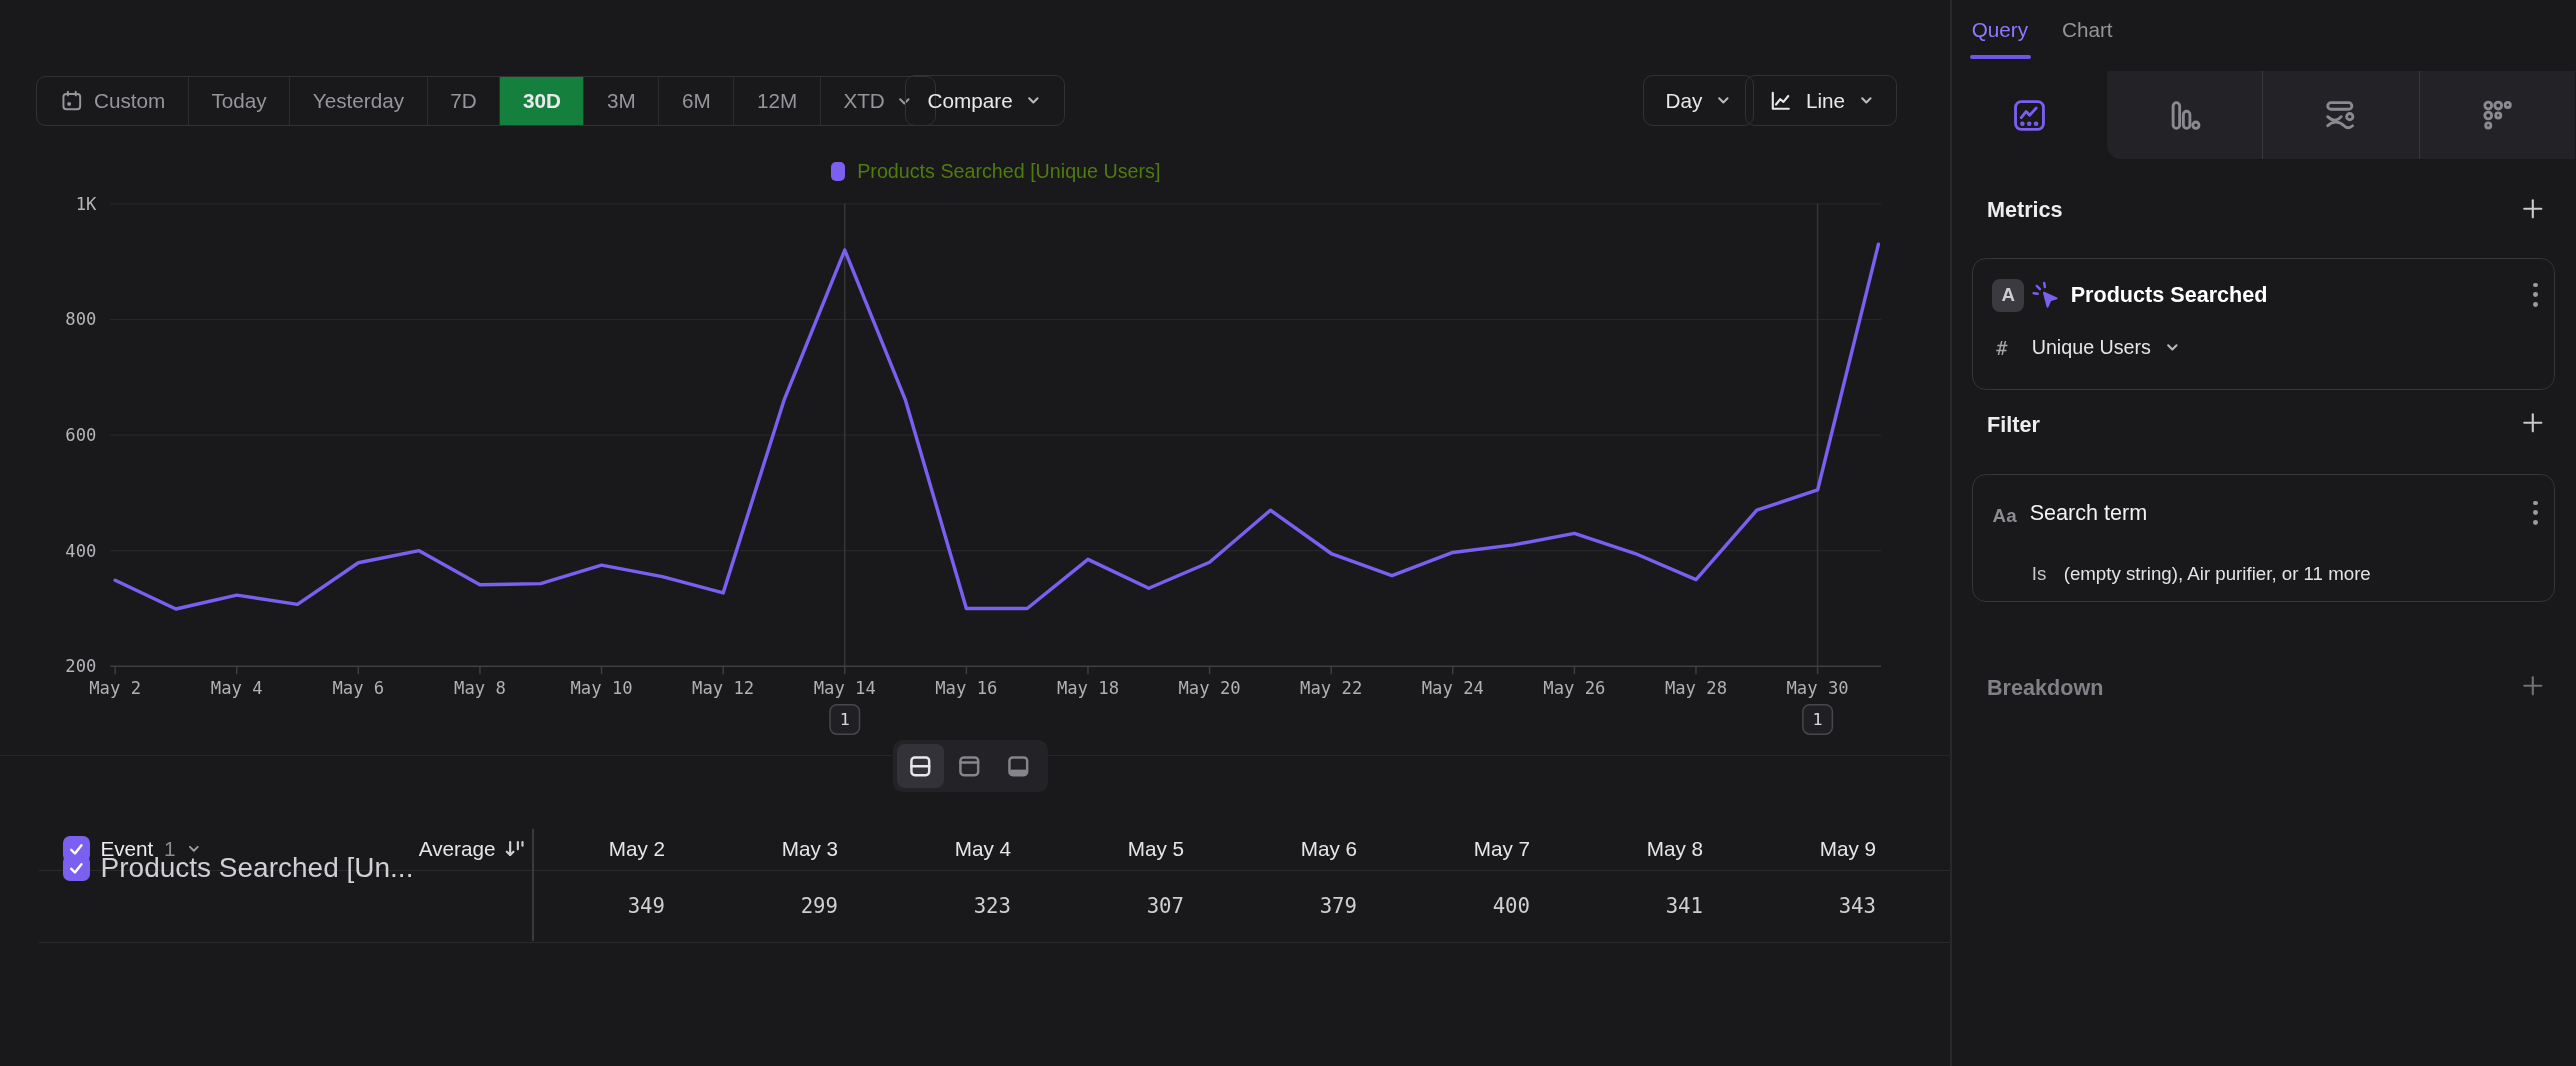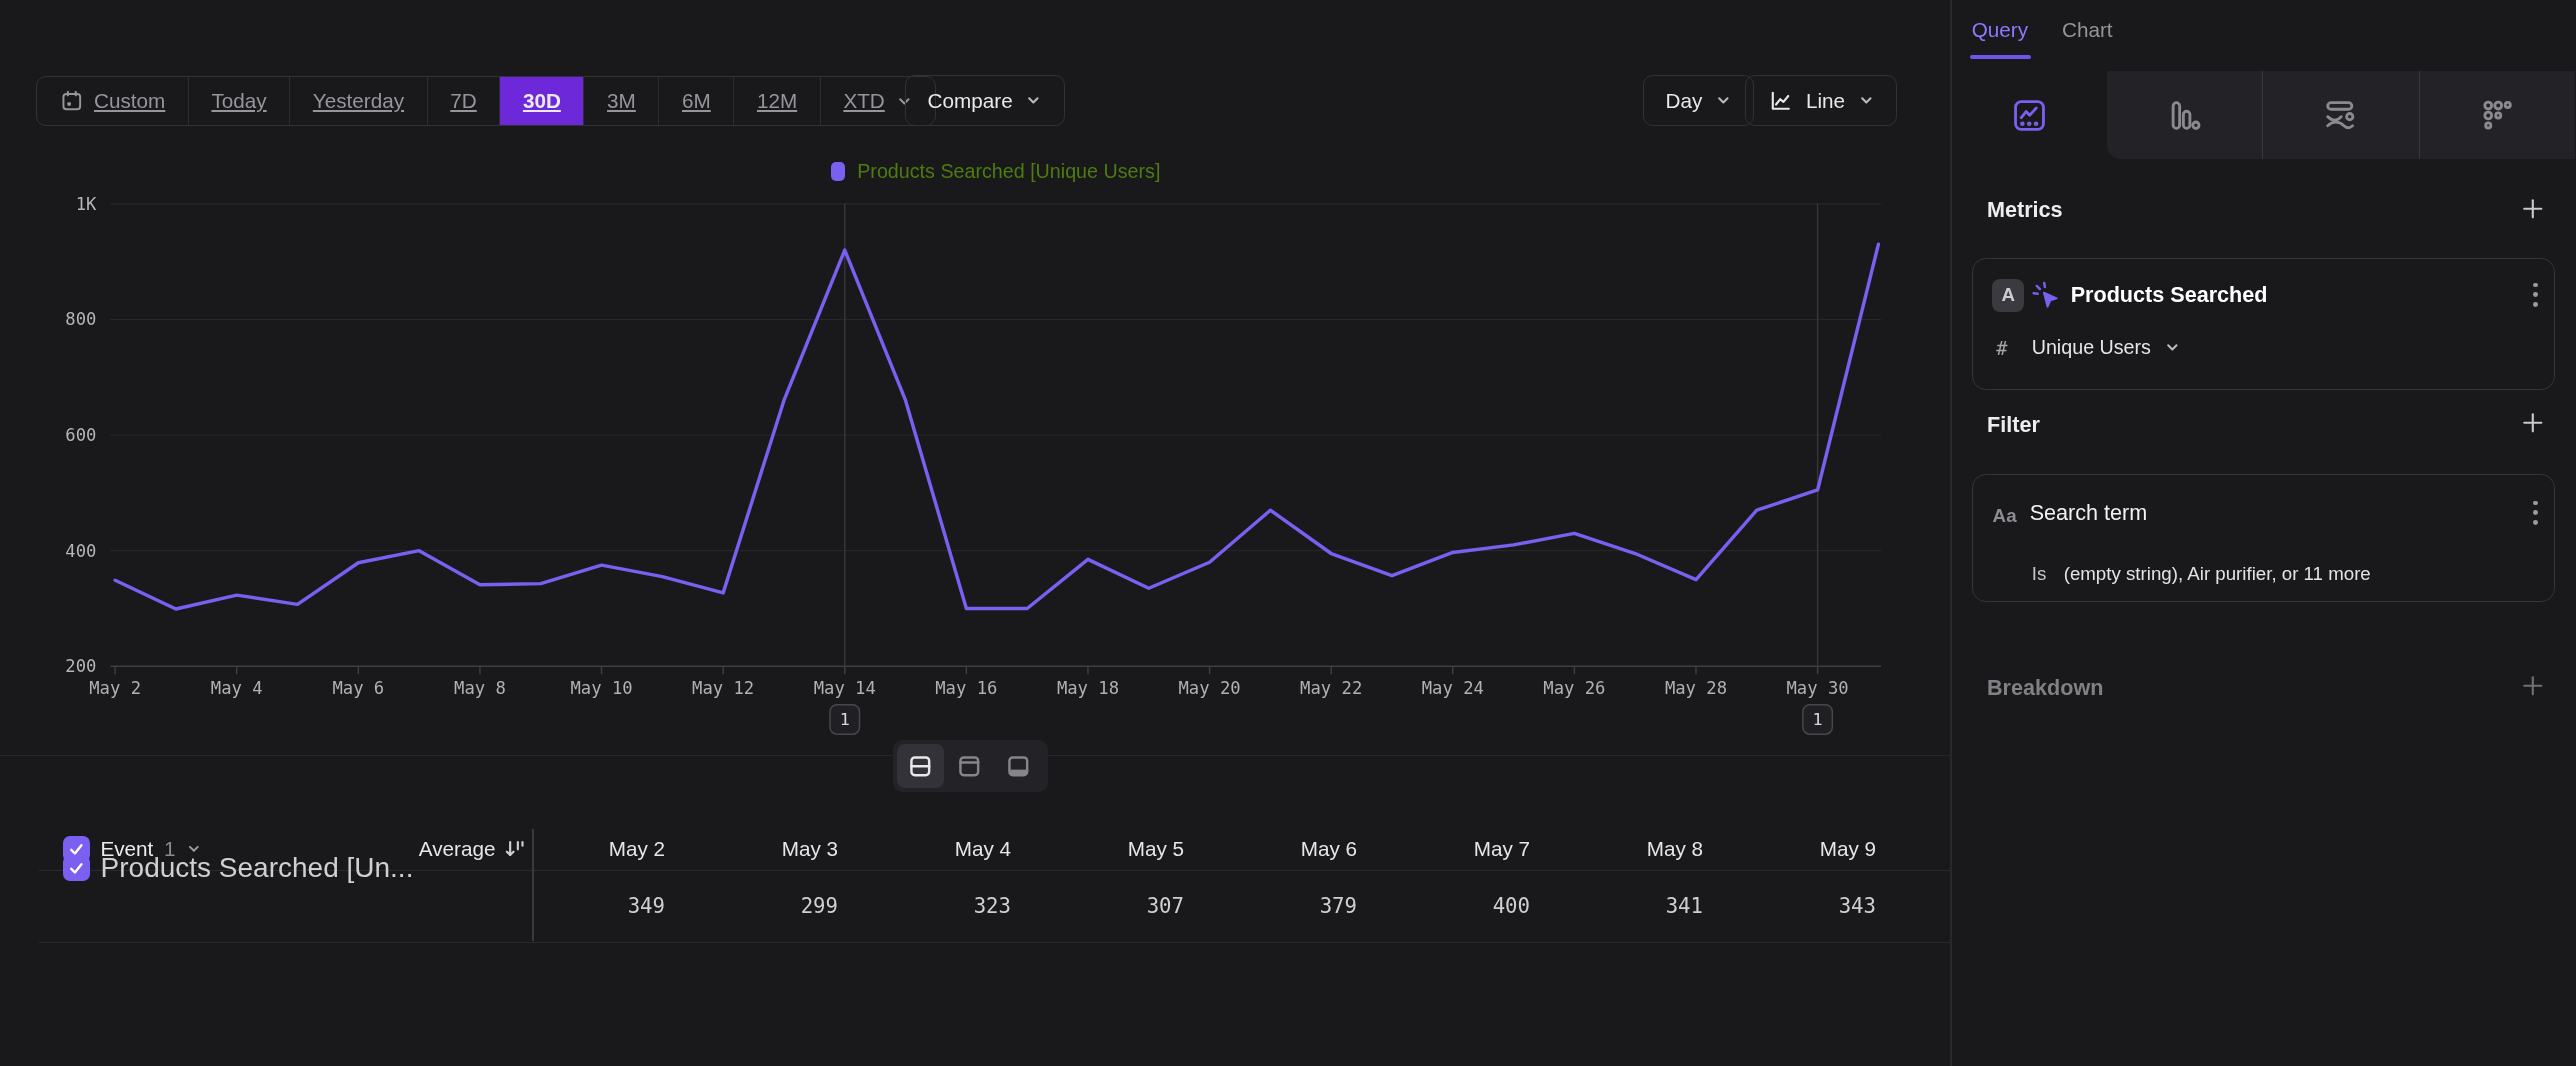--- a/index.html
+++ b/index.html
@@ -16,24 +16,24 @@
 
   
   .seg {
     position:absolute; left:36px; top:76px; height:50px;
     display:flex; align-items:stretch;
     border:1px solid #313136; border-radius:9.8px; overflow:hidden;
   }
   .seg-item {
     display:flex; align-items:center; gap:10.8px; padding:0 22.6px;
     font-size:20.7px; color:#95959b; border-right:1px solid #2d2d31;
-    white-space:nowrap; cursor:pointer;text-decoration:underline;
+    white-space:nowrap; cursor:pointer;
   }
   .seg-item:last-child { border-right:none; }
-  .seg-item.active { background:#6d28d9; color:#eaeaec; font-weight:600; }
+  .seg-item.active { background:#15803d; color:#eaeaec; font-weight:600; }
 
   .btn {
     position:absolute; height:51px; border:1px solid #313136; border-radius:9.8px;
     display:flex; align-items:center; gap:12.8px; padding:0 21.6px;
     font-size:20.7px; color:#e8e8ea; cursor:pointer; background:transparent;
   }
   .btn-compare { left:905px; top:75px; }
   .btn-day     { left:1643px; top:75px; }
   .btn-line    { left:1745px; top:75px; }
 

